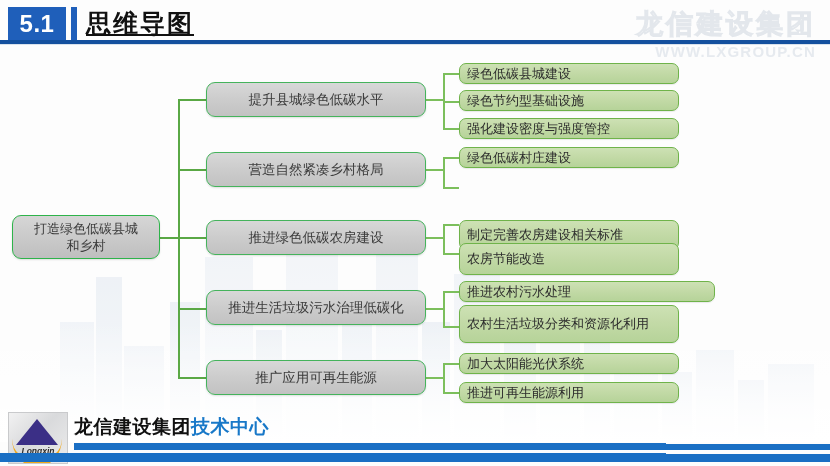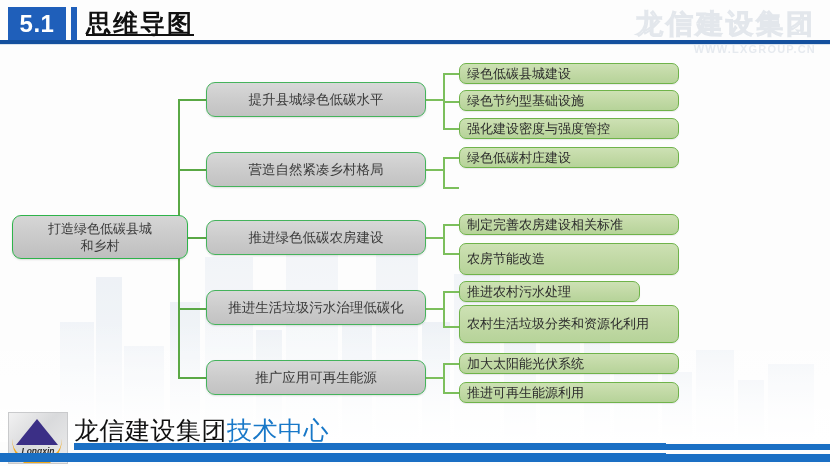--- a/index.html
+++ b/index.html
@@ -25,21 +25,21 @@
   .hdr-bar{position:absolute;left:71px;top:7px;width:6px;height:33px;background:#1f5fba;}
   .hdr-title{position:absolute;left:86px;top:6px;height:34px;line-height:34px;color:#111;
     font-size:25px;font-weight:bold;letter-spacing:2px;text-decoration:underline;}
   .hdr-rule{position:absolute;left:0;top:40px;width:830px;height:4px;background:#14509e;}
   .hdr-rule2{position:absolute;left:0;top:44px;width:830px;height:1px;background:#d9e2ec;}
 
   
   .wm{position:absolute;right:14px;top:6px;text-align:right;pointer-events:none;}
   .wm-cn{font-size:27px;font-weight:bold;letter-spacing:3px;color:rgba(255,255,255,0);
     -webkit-text-stroke:1px #e3e7ec; text-shadow:0 1px 0 #ffffff;}
-  .wm-en{font-size:11px;font-weight:bold;letter-spacing:1.2px;color:#e6eaef;margin-top:1px;}
+  .wm-en{font-size:15px;font-weight:bold;letter-spacing:1.2px;color:#e6eaef;margin-top:1px;}
 
   
   .ln{position:absolute;background:#5aa845;}
   .ln.h{height:2px;}
   .ln.v{width:2px;}
   .ln.lt{background:#7cbf5c;}
 
   
   .node{position:absolute;box-sizing:border-box;display:flex;align-items:center;justify-content:center;
     text-align:center;color:#333;}
@@ -68,21 +68,21 @@
   
   .ft-logo{position:absolute;left:8px;top:412px;width:58px;height:50px;
     background:linear-gradient(135deg,#f2f2f2 0%,#d9dadc 45%,#ececec 100%);
     border:1px solid #c9cacc;overflow:hidden;}
   .ft-logo .tri{position:absolute;left:7px;top:6px;width:0;height:0;
     border-left:21px solid transparent;border-right:21px solid transparent;border-bottom:26px solid #3b2f86;}
   .ft-logo .arc{position:absolute;left:3px;top:26px;width:50px;height:22px;
     border-bottom:6px solid #f0a81a;border-radius:0 0 50% 50%/0 0 100% 100%;}
   .ft-logo .lx{position:absolute;left:0;top:33px;width:58px;text-align:center;
     font-size:8.5px;font-style:italic;font-weight:bold;color:#2b2b2b;}
-  .ft-cn{position:absolute;left:74px;top:414px;font-size:25px;font-weight:normal;letter-spacing:.5px;}
+  .ft-cn{position:absolute;left:74px;top:414px;font-size:19px;font-weight:bold;letter-spacing:.5px;}
   .ft-cn .b{color:#111;}
   .ft-cn .u{color:#1878c8;}
   .ft-en{position:absolute;left:74px;top:436px;font-size:9.5px;font-weight:bold;letter-spacing:.1px;}
   .ft-en .b{color:#111;}
   .ft-en .u{color:#1878c8;}
   .ft-bar1{position:absolute;left:74px;top:443px;width:592px;height:7px;background:#1a6fc4;}
   .ft-bar2{position:absolute;left:0px;top:453px;width:666px;height:9px;background:#1a6fc4;}
   .ft-bar1b{position:absolute;left:666px;top:444px;width:164px;height:6px;background:#1a6fc4;}
   .ft-bar2b{position:absolute;left:666px;top:454px;width:164px;height:8px;background:#1a6fc4;}
 </style>
@@ -155,21 +155,21 @@
   <div class="ln h lt" style="left:426px;top:308px;width:18px;"></div>
   <div class="ln v lt" style="left:443px;top:291px;height:36px;"></div>
   <div class="ln h lt" style="left:443px;top:291px;width:16px;"></div>
   <div class="ln h lt" style="left:443px;top:326px;width:16px;"></div>
 
   <div class="ln h lt" style="left:426px;top:377px;width:18px;"></div>
   <div class="ln v lt" style="left:443px;top:363px;height:30px;"></div>
   <div class="ln h lt" style="left:443px;top:363px;width:16px;"></div>
   <div class="ln h lt" style="left:443px;top:392px;width:16px;"></div>
 
-  <div class="node node-root" style="left:12px;top:215px;width:176px;height:44px;flex-direction:column;">
+  <div class="node node-root" style="left:12px;top:215px;width:148px;height:44px;flex-direction:column;">
     <div>打造绿色低碳县城</div>
     <div>和乡村</div>
   </div>
 
   <div class="node node-l2" style="left:206px;top:82px;width:220px;height:35px;">
     <span>提升县城绿色低碳水平</span>
   </div>
   <div class="node node-l2" style="left:206px;top:152px;width:220px;height:35px;">
     <span>营造自然紧凑乡村格局</span>
   </div>
@@ -190,28 +190,28 @@
     <span class="txt">绿色节约型基础设施</span>
   </div>
   <div class="node node-l3" style="left:459px;top:118px;width:220px;height:21px;">
     <span class="txt">强化建设密度与强度管控</span>
   </div>
 
   <div class="node node-l3" style="left:459px;top:147px;width:220px;height:21px;">
     <span class="txt">绿色低碳村庄建设</span>
   </div>
 
-  <div class="node node-l3" style="left:459px;top:214px;width:220px;height:21px;">
+  <div class="node node-l3" style="left:459px;top:220px;width:220px;height:30px;">
     <span class="txt">制定完善农房建设相关标准</span>
   </div>
   <div class="node node-l3" style="left:459px;top:243px;width:220px;height:32px;">
     <span class="txt">农房节能改造</span>
   </div>
 
-  <div class="node node-l3" style="left:459px;top:281px;width:181px;height:21px;border-radius:7px;">
+  <div class="node node-l3" style="left:459px;top:281px;width:256px;height:21px;border-radius:7px;">
     <span class="txt">推进农村污水处理</span>
   </div>
   <div class="node node-l3" style="left:459px;top:305px;width:220px;height:38px;">
     <span class="txt">农村生活垃圾分类和资源化利用</span>
   </div>
 
   <div class="node node-l3" style="left:459px;top:353px;width:220px;height:21px;">
     <span class="txt">加大太阳能光伏系统</span>
   </div>
   <div class="node node-l3" style="left:459px;top:382px;width:220px;height:21px;">

